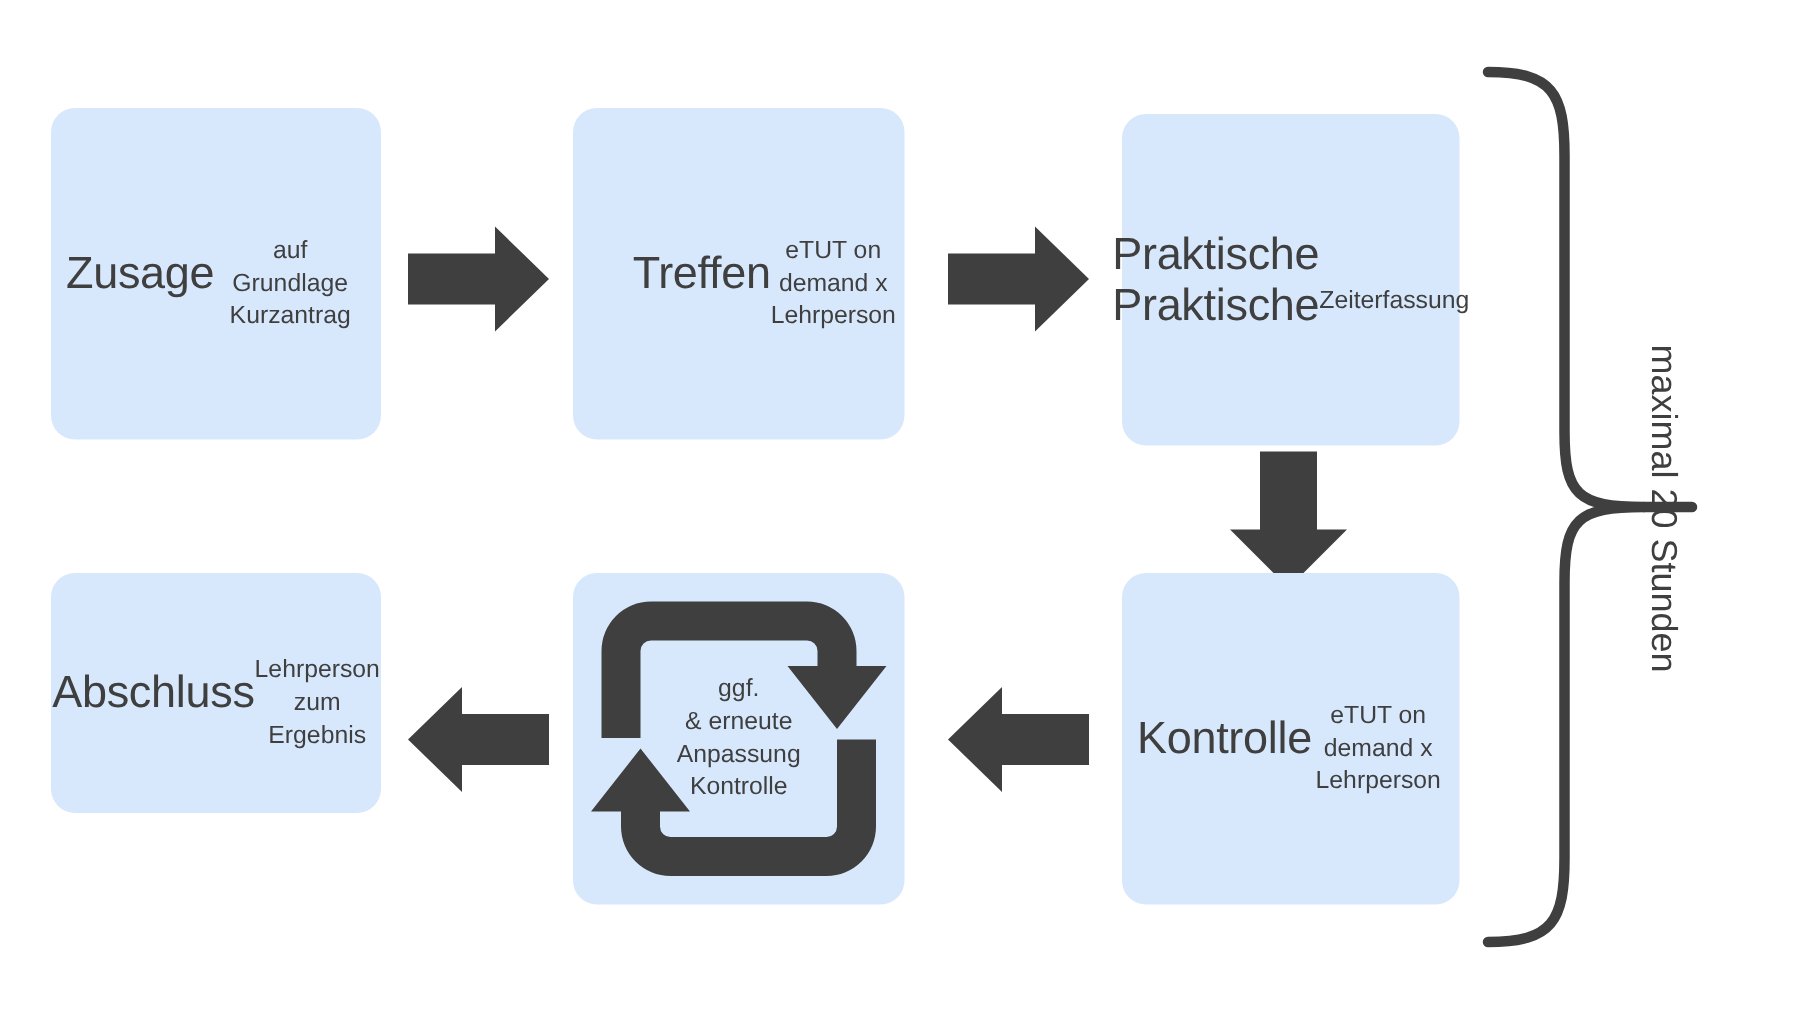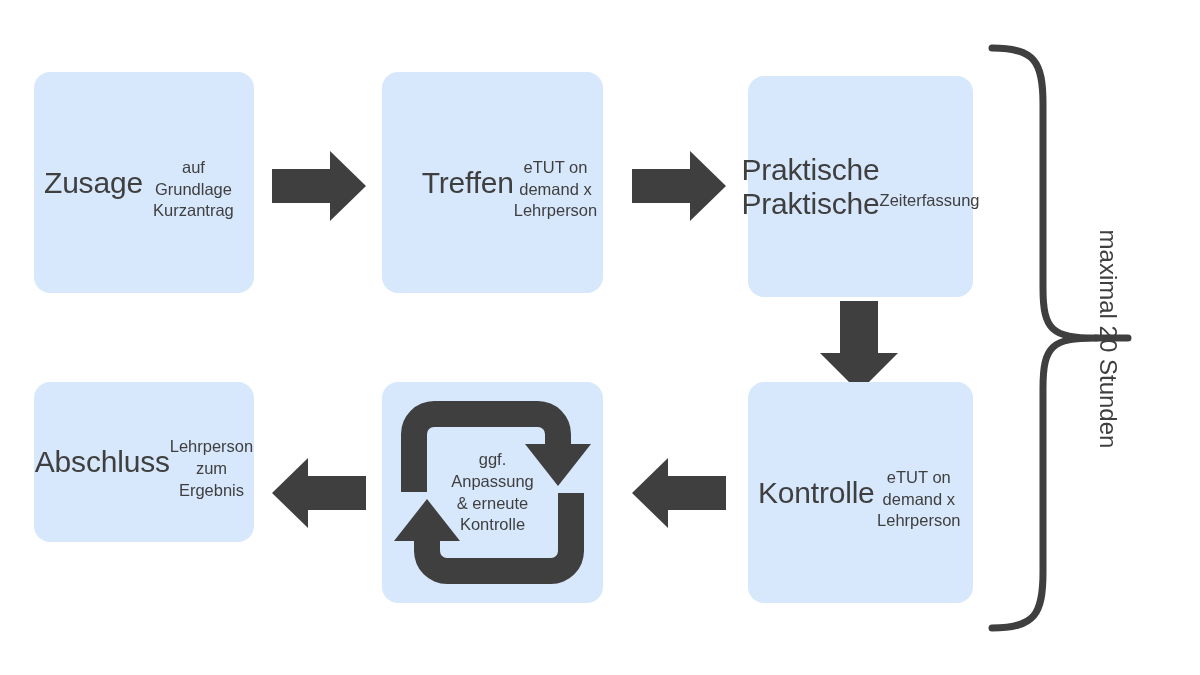--- a/index.html
+++ b/index.html
@@ -154,22 +154,22 @@
 
   <div class="node" id="node-loop">
     <svg class="loop-svg" viewBox="0 0 221 221">
 
       <path fill="#3f3f3f" d="M19,110 L19,52 A33,33 0 0 1 52,19 L156,19 A33,33 0 0 1 189,52 L189,62 L209,62 L176,104 L143,62 L163,62 L163,52 A7,7 0 0 0 156,45 L52,45 A7,7 0 0 0 45,52 L45,110 Z"></path>
 
       <path fill="#3f3f3f" d="M202,111 L202,169 A33,33 0 0 1 169,202 L65,202 A33,33 0 0 1 32,169 L32,159 L12,159 L45,117 L78,159 L58,159 L58,169 A7,7 0 0 0 65,176 L169,176 A7,7 0 0 0 176,169 L176,111 Z"></path>
     </svg>
     <div class="loop-label">
       <div>ggf.</div>
+      <div>&amp; erneute</div>
       <div>Anpassung</div>
-      <div>&amp; erneute</div>
       <div>Kontrolle</div>
     </div>
   </div>
 
   <div class="node" id="node-abschluss">
     <div class="title">Abschluss</div>
     <div class="sub">
       <div>Lehrperson zum</div>
       <div>Ergebnis</div>
     </div>

